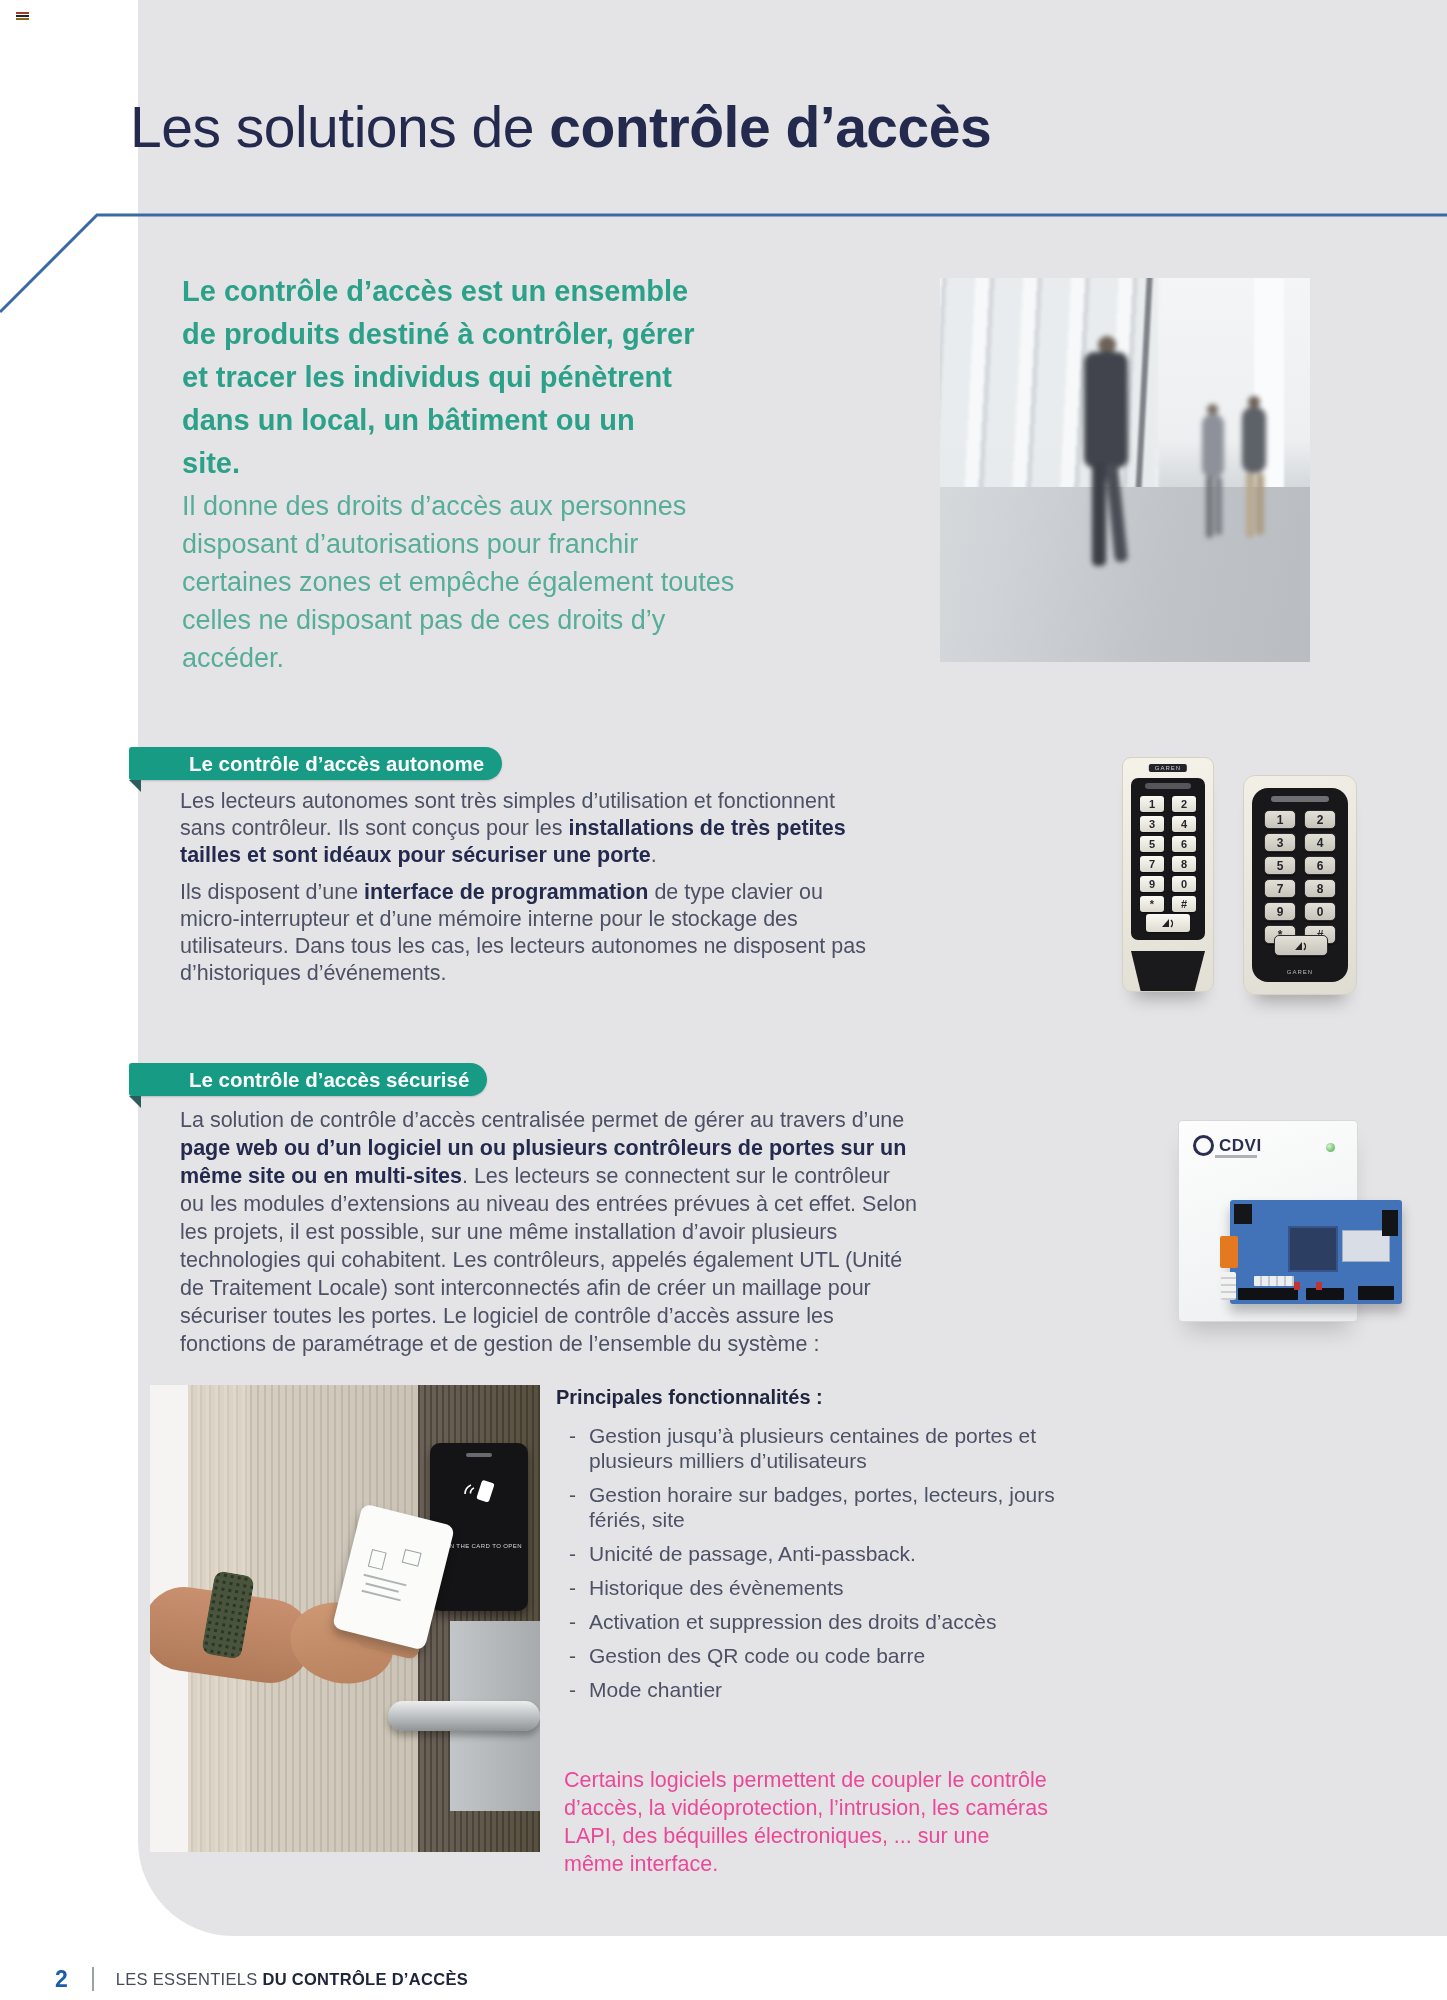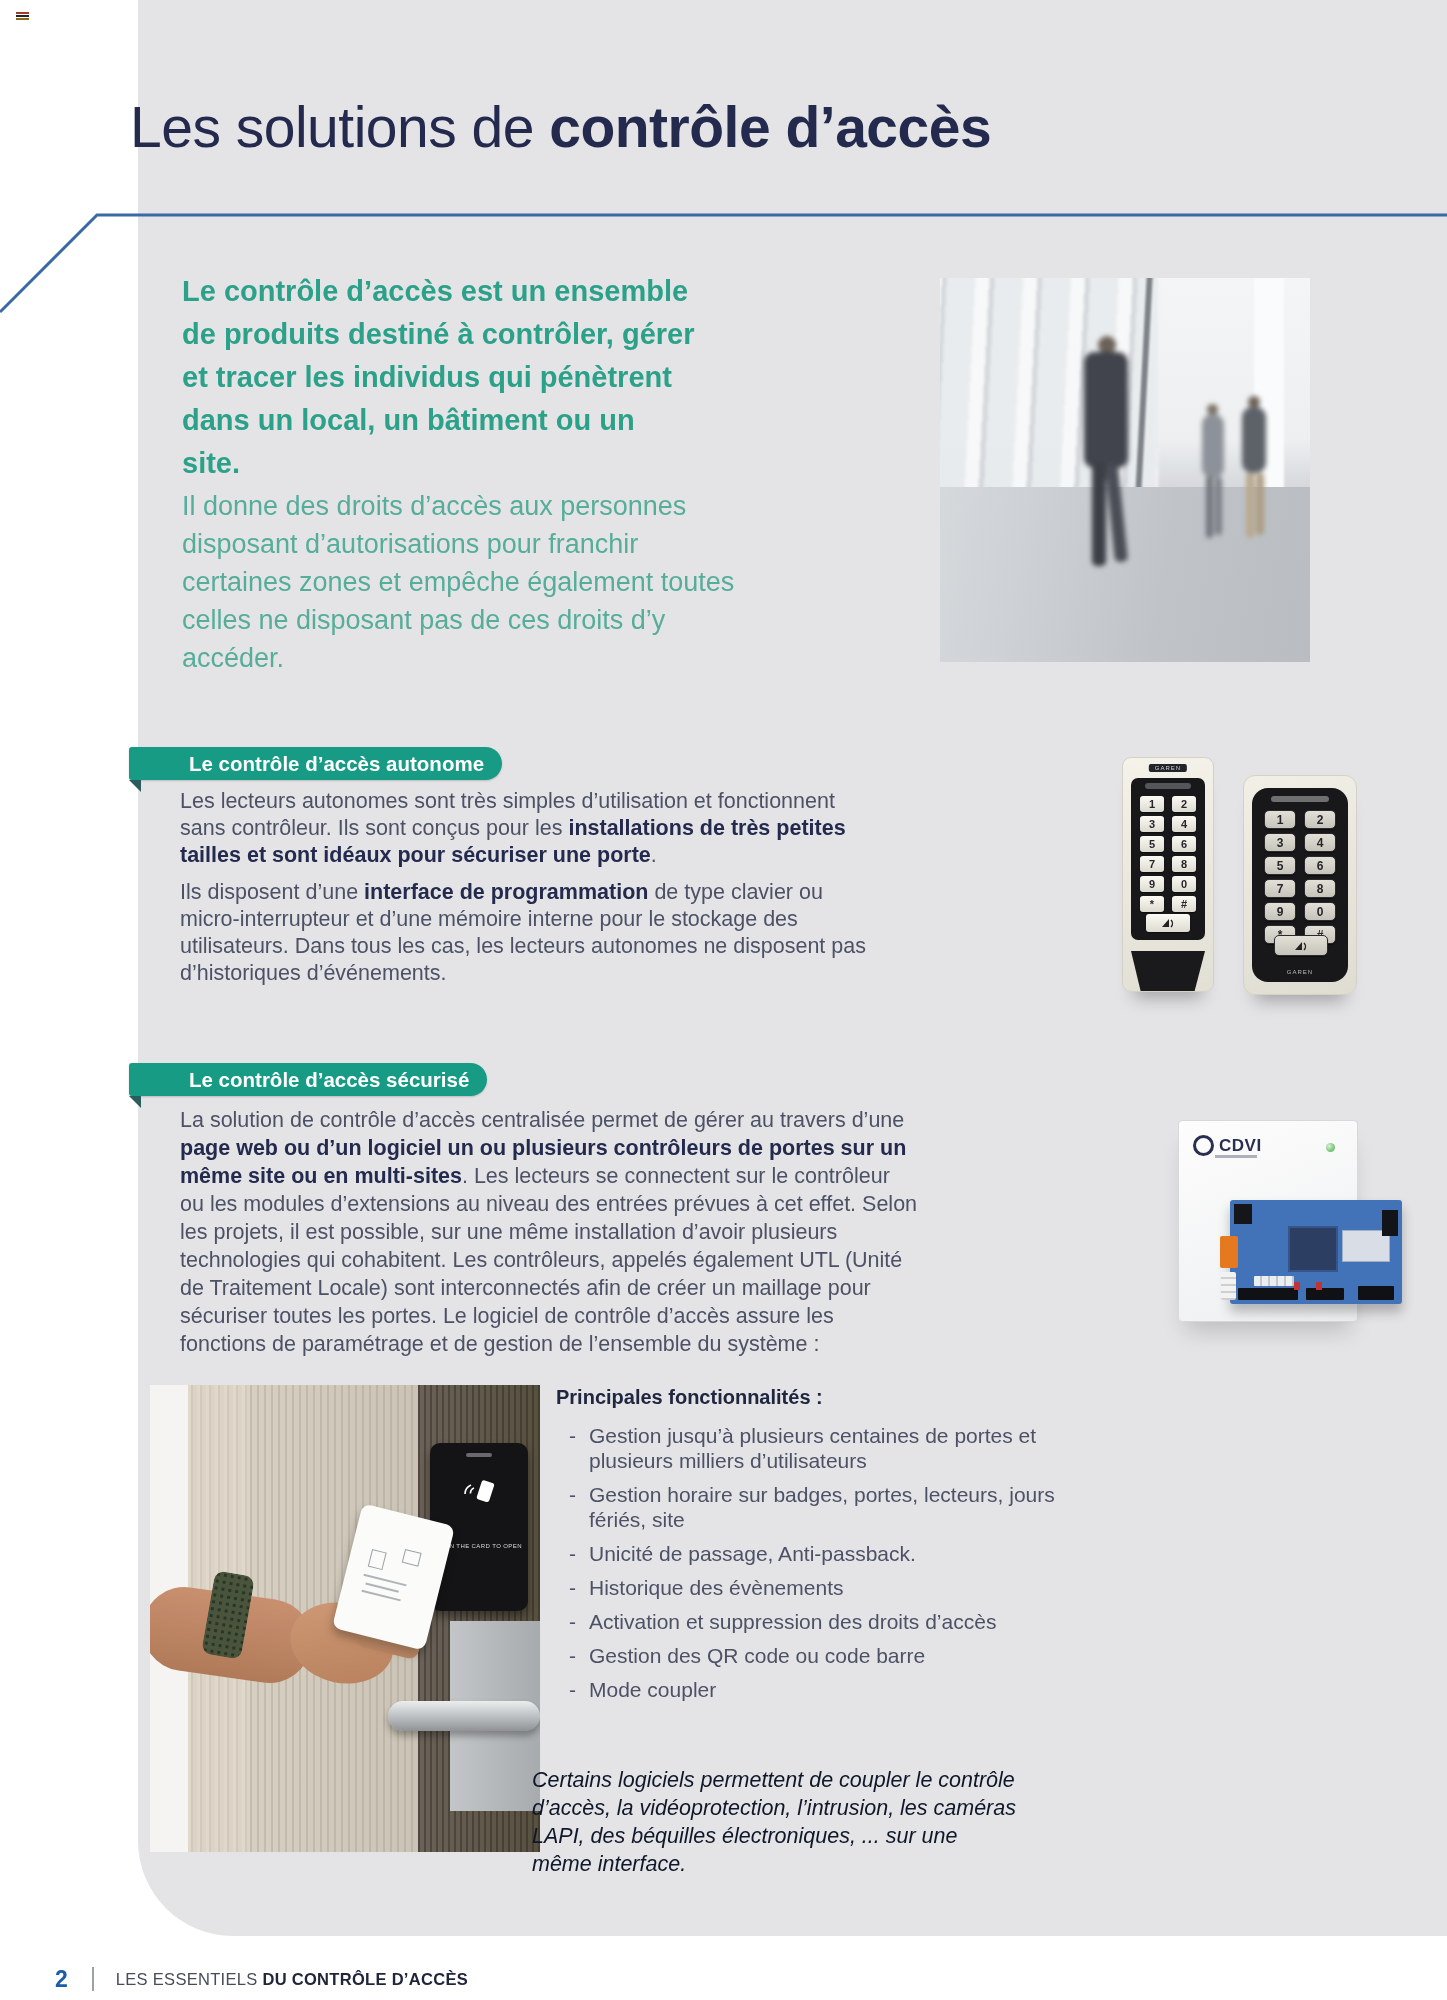--- a/index.html
+++ b/index.html
@@ -36,21 +36,21 @@
   .copy{font-size:21.5px;line-height:27px;color:#4c5166;}
   .copy p{margin:0 0 10px 0;}
   .copy b{color:#232a4e;}
 
   
   .features{left:556px;top:1386px;width:545px;color:#4c5166;}
   .features h3{margin:0 0 14px 0;font-size:20px;color:#20263f;}
   .features ul{list-style:none;margin:11px;padding:0;font-size:21px;line-height:25px;}
   .features li{position:relative;padding-left:22px;margin-bottom:9px;}
   .features li::before{content:"-";position:absolute;left:2px;top:0;}
-  .closing{left:532px;top:1766px;width:485px;font-size:21.5px;line-height:28px;color:#0f172a;font-style:italic;}
+  .closing{left:564px;top:1766px;width:485px;font-size:21.5px;line-height:28px;color:#ec4899;}
 
   
   .footer{left:55px;top:1964px;display:flex;align-items:center;height:30px;}
   .footer .num{font-size:23px;font-weight:700;color:#1c5ca9;}
   .footer .bar{width:2px;height:24px;background:#9aa49f;margin:0 22px 0 24px;}
   .footer .lbl{font-size:16.5px;color:#474c58;letter-spacing:.3px;white-space:nowrap;}
   .footer .lbl b{color:#20263a;}
 
   
   .hallway{left:940px;top:278px;width:370px;height:384px;overflow:hidden;
@@ -327,21 +327,21 @@
 
   <div class="abs features">
     <h3>Principales fonctionnalités :</h3>
     <ul>
         <li>Gestion jusqu’à plusieurs centaines de portes et plusieurs milliers d’utilisateurs</li>
         <li>Gestion horaire sur badges, portes, lecteurs, jours fériés, site</li>
         <li>Unicité de passage, Anti-passback.</li>
         <li>Historique des évènements</li>
         <li>Activation et suppression des droits d’accès</li>
         <li>Gestion des QR code ou code barre</li>
-        <li>Mode coupler</li>
+        <li>Mode chantier</li>
       </ul>
   </div>
 
   <div class="abs closing">Certains logiciels permettent de coupler le contrôle d’accès, la vidéoprotection, l’intrusion, les caméras LAPI, des béquilles électroniques, ... sur une même interface.</div>
 
   <div class="abs footer">
     <span class="num">2</span>
     <span class="bar"></span>
     <span class="lbl"><span>LES ESSENTIELS </span><b>DU CONTRÔLE D’ACCÈS</b></span>
   </div>

